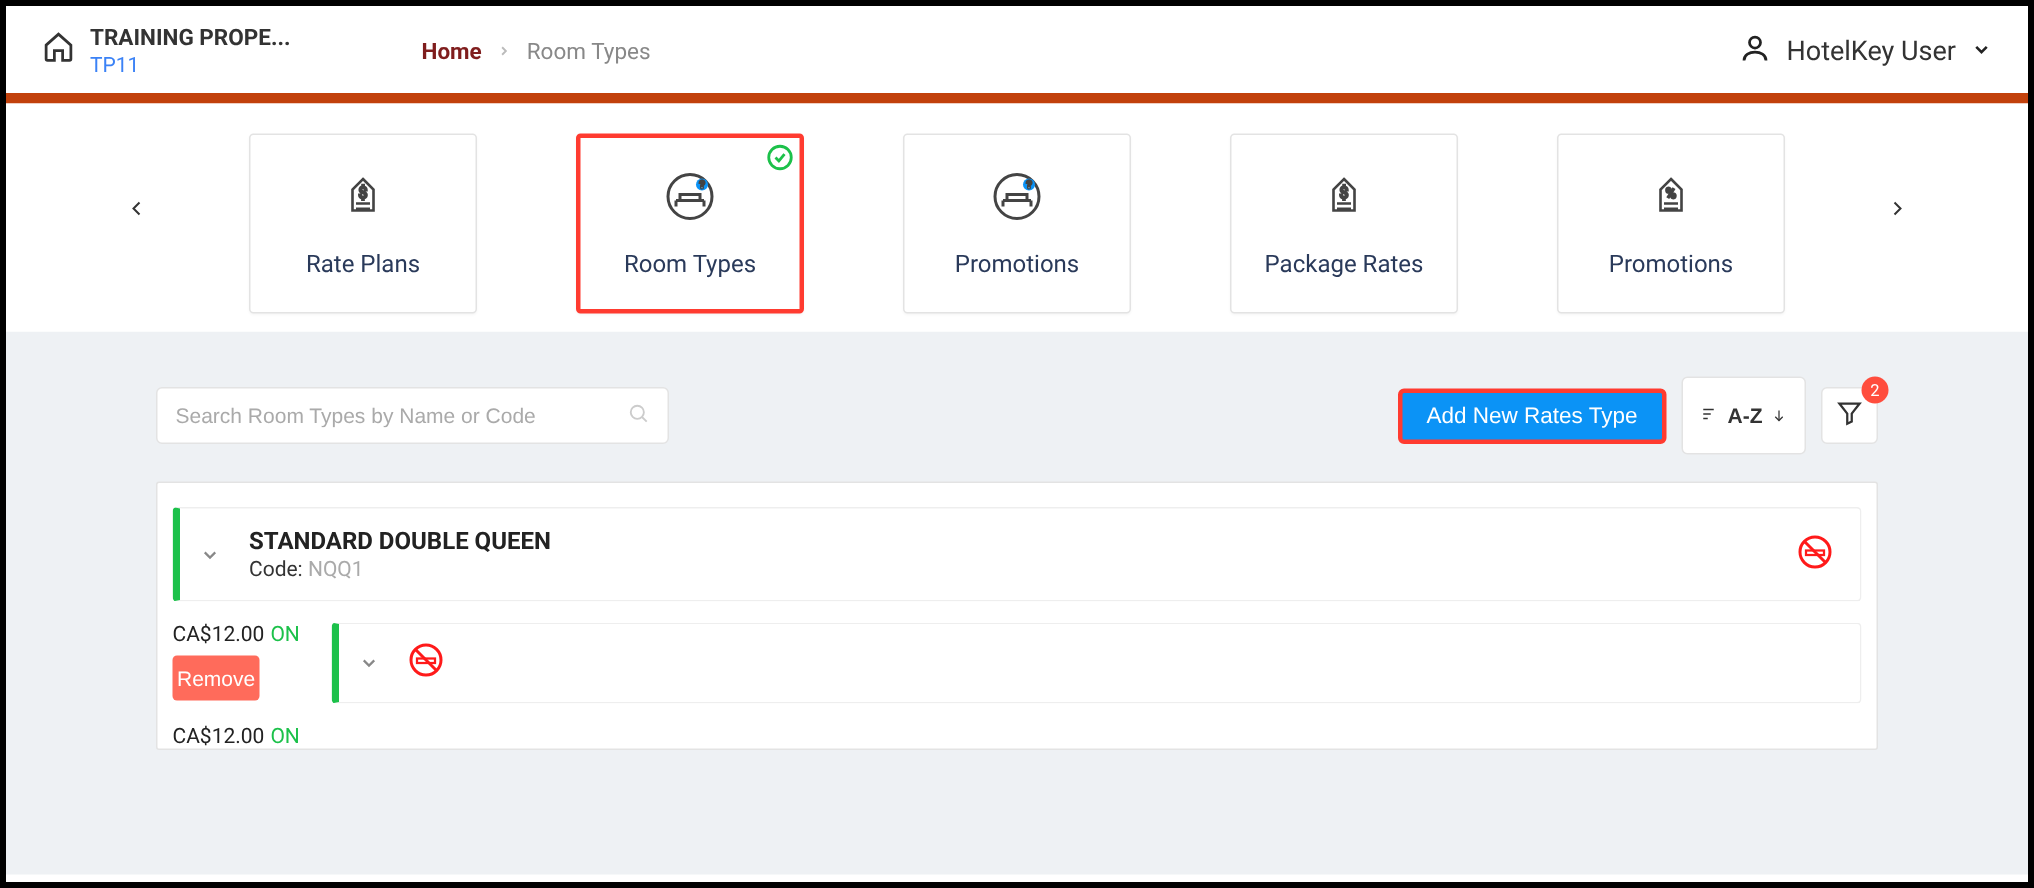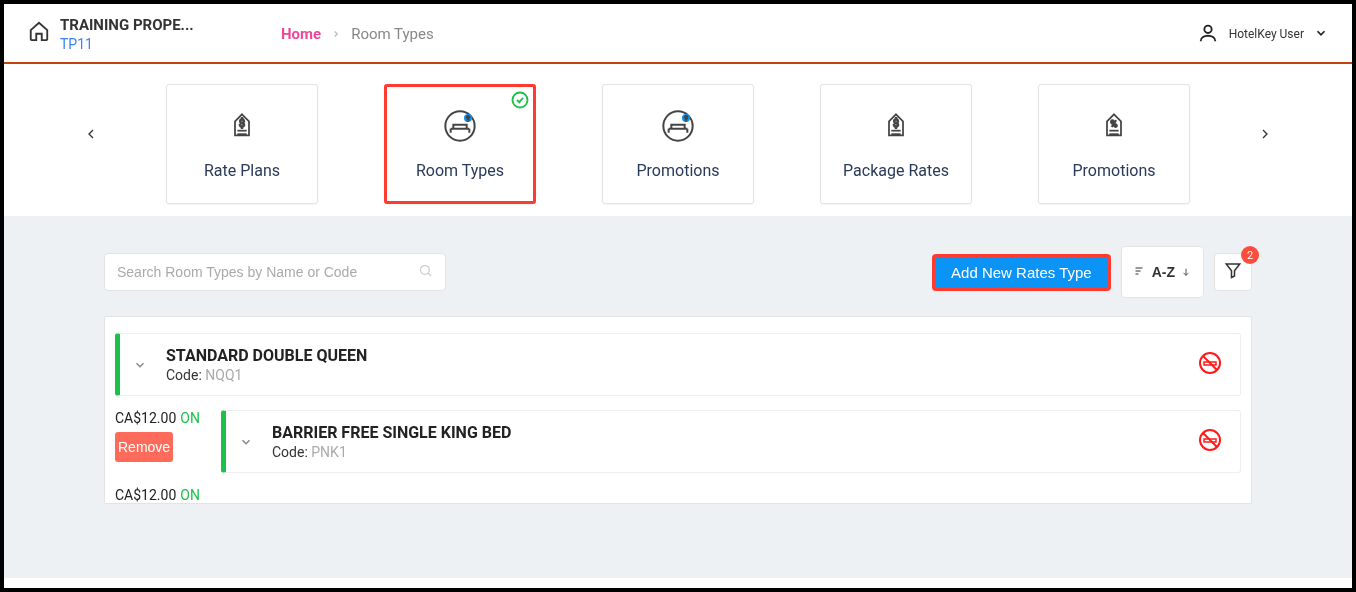--- a/index.html
+++ b/index.html
@@ -8,21 +8,21 @@
     background: #fff;
     color: #333;
     width: 1356px;
     height: 592px;
     border: 4px solid #000;
     overflow: hidden;
   }
   .header {
     display: flex;
     padding: 12px 24px 10px 24px;
-    border-bottom: 2px solid #c2410c;
+    border-bottom: 7px solid #c2410c;
   }
   .property-block {
     display: flex;
     align-items: flex-start;
     gap: 10px;
     width: 215px;
   }
   .home-ico {
     width: 22px; height: 22px;
     display:flex; align-items:center; justify-content:center;
@@ -43,29 +43,29 @@
     color: #3b82f6;
     margin-top: 2px;
   }
   .breadcrumb {
     display: flex;
     align-items: center;
     gap: 10px;
     font-size: 15px;
     margin-left: 38px;
   }
-  .breadcrumb .home { font-weight: 700; color: #ec4899; cursor:pointer; }
+  .breadcrumb .home { font-weight: 700; color: #7f1d1d; cursor:pointer; }
   .breadcrumb .sep { color: #bbb; }
   .breadcrumb .current { color: #888; }
   .user-block {
     margin-left: auto;
     display: flex;
     align-items: center;
     gap: 10px;
-    font-size: 12px;
+    font-size: 18px;
     cursor:pointer;
   }
 
   .nav-row {
     display: flex;
     align-items: center;
     padding: 20px 60px 12px 60px;
     gap: 0;
     position: relative;
     background:#fff;
@@ -431,24 +431,20 @@
           <span>CA$12.00</span><span class="on">ON</span>
         </div>
         <button class="remove-btn">Remove</button>
       </div>
       <div class="room-row">
         <span class="chev">
           <svg width="14" height="14" viewBox="0 0 24 24" fill="none" stroke="#888" stroke-width="2.5">
               <polyline points="6 9 12 15 18 9"></polyline>
             </svg>
         </span>
-        <div class="room-info">
-          <div class="room-title">BARRIER FREE SINGLE KING BED</div>
-          <div class="room-code-line"><span>Code: </span><span class="code-val">PNK1</span></div>
-        </div>
         <span class="nosmoke">
           <svg width="24" height="24" viewBox="0 0 24 24" fill="none" stroke="#ff1a1a" stroke-width="2">
               <circle cx="12" cy="12" r="10"></circle>
               <line x1="5" y1="5" x2="19" y2="19"></line>
               <rect x="6" y="11" width="12" height="3" stroke-width="1.5"></rect>
             </svg>
         </span>
       </div>
     </div>
 

